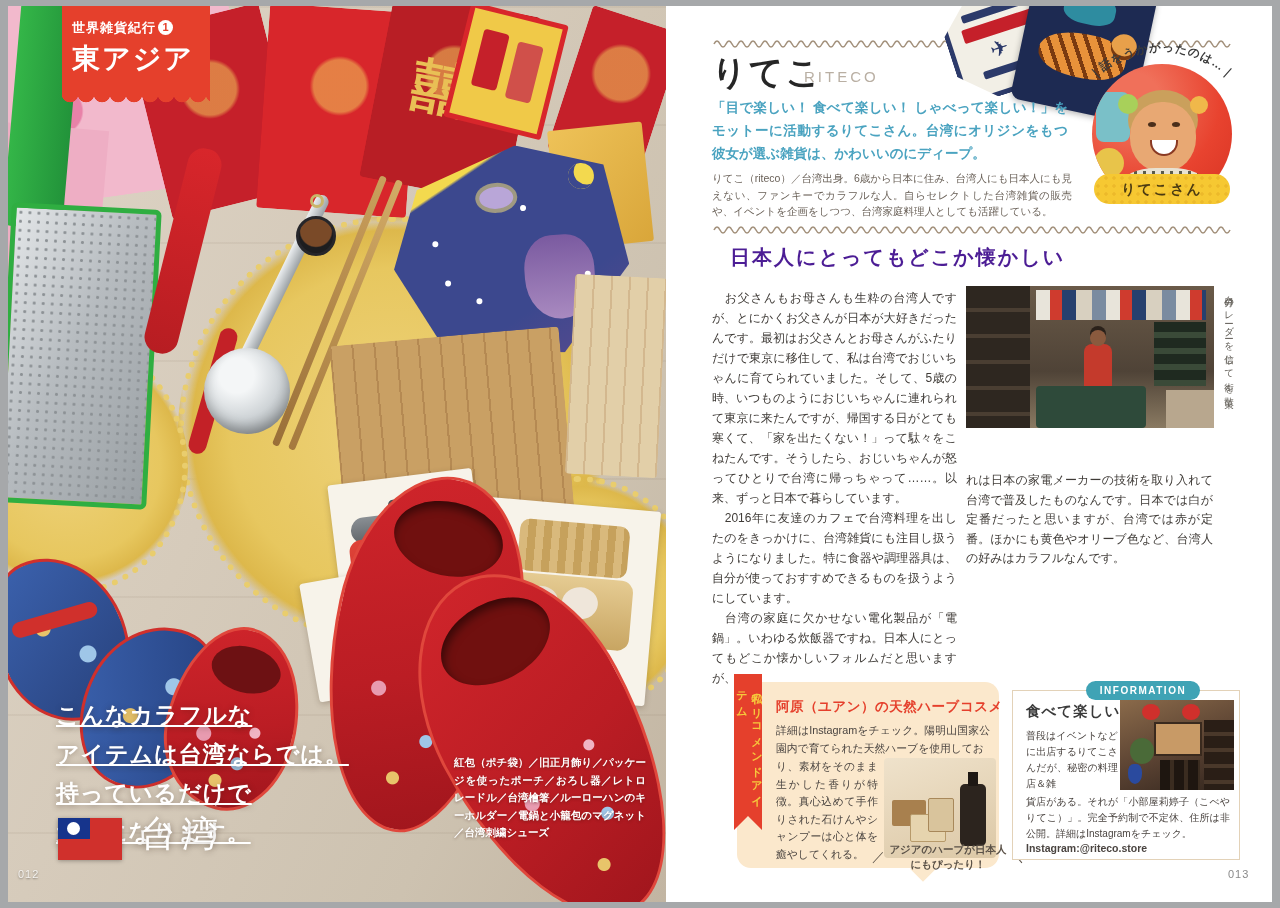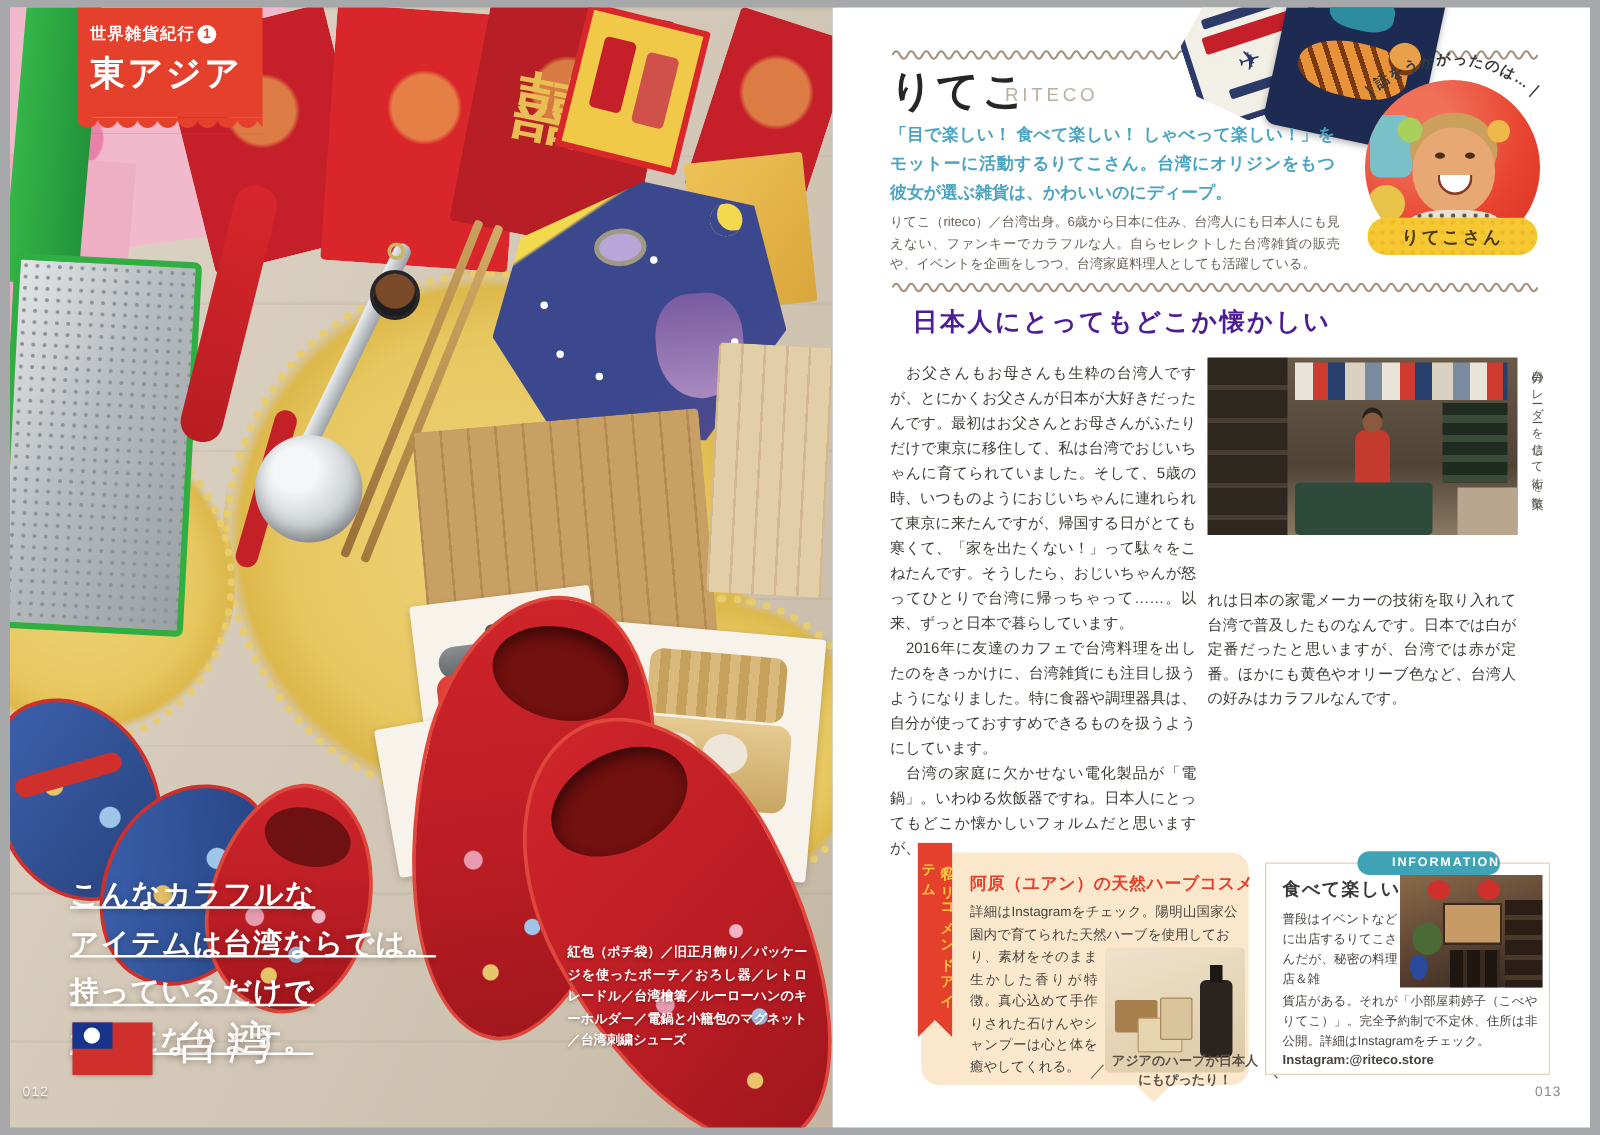--- a/index.html
+++ b/index.html
@@ -245,21 +245,21 @@
       <div class="abs" style="left:84px;top:14px;width:10px;height:14px;background:#1e1814;"></div>
     </div>
     <div class="abs" style="left:206px;top:836px;width:160px;display:flex;align-items:center;gap:4px;">
       <span style="color:#5a5147;font-size:13px;">／</span>
       <span style="width:118px;text-align:center;font-size:10.5px;line-height:15px;color:#5a5147;font-weight:bold;">アジアのハーブが日本人にもぴったり！</span>
       <span style="color:#5a5147;font-size:13px;">＼</span>
     </div>
 
     <div class="abs" style="left:346px;top:684px;width:228px;height:170px;background:#fff;border:1px solid #e3d2b8;"></div>
     <div class="abs" style="left:420px;top:675px;width:114px;height:19px;border-radius:10px;background:#3fa3b5;">
-      <div style="text-align:right;line-height:19px;color:#fff;font-size:10px;font-weight:bold;letter-spacing:1.5px;">INFORMATION</div>
+      <div style="text-align:center;line-height:19px;color:#fff;font-size:10px;font-weight:bold;letter-spacing:1.5px;">INFORMATION</div>
     </div>
     <div class="abs" style="left:360px;top:696px;font-size:14.5px;font-weight:bold;color:#3a3a3a;letter-spacing:1px;">食べて楽しい</div>
     <div class="abs" style="left:454px;top:694px;width:114px;height:90px;overflow:hidden;background:linear-gradient(160deg,#8a6a4a 0%,#5a4232 55%,#33261e 100%);">
       <div class="abs" style="left:22px;top:4px;width:18px;height:16px;border-radius:50%;background:#d0302c;"></div>
       <div class="abs" style="left:62px;top:4px;width:18px;height:16px;border-radius:50%;background:#d0302c;"></div>
       <div class="abs" style="left:34px;top:22px;width:48px;height:34px;background:#c89a66;border:2px solid #3a2a1e;"></div>
       <div class="abs" style="left:84px;top:20px;width:30px;height:70px;background:repeating-linear-gradient(180deg,#2a1e16 0 12px,#4a382a 12px 16px);"></div>
       <div class="abs" style="left:10px;top:38px;width:24px;height:26px;border-radius:50%;background:#4a6a38;"></div>
       <div class="abs" style="left:8px;top:64px;width:14px;height:20px;border-radius:40% 40% 50% 50%;background:#2a4a9e;"></div>
       <div class="abs" style="left:40px;top:60px;width:40px;height:30px;background:repeating-linear-gradient(90deg,#1e1610 0 10px,#3a2c20 10px 14px);"></div>

